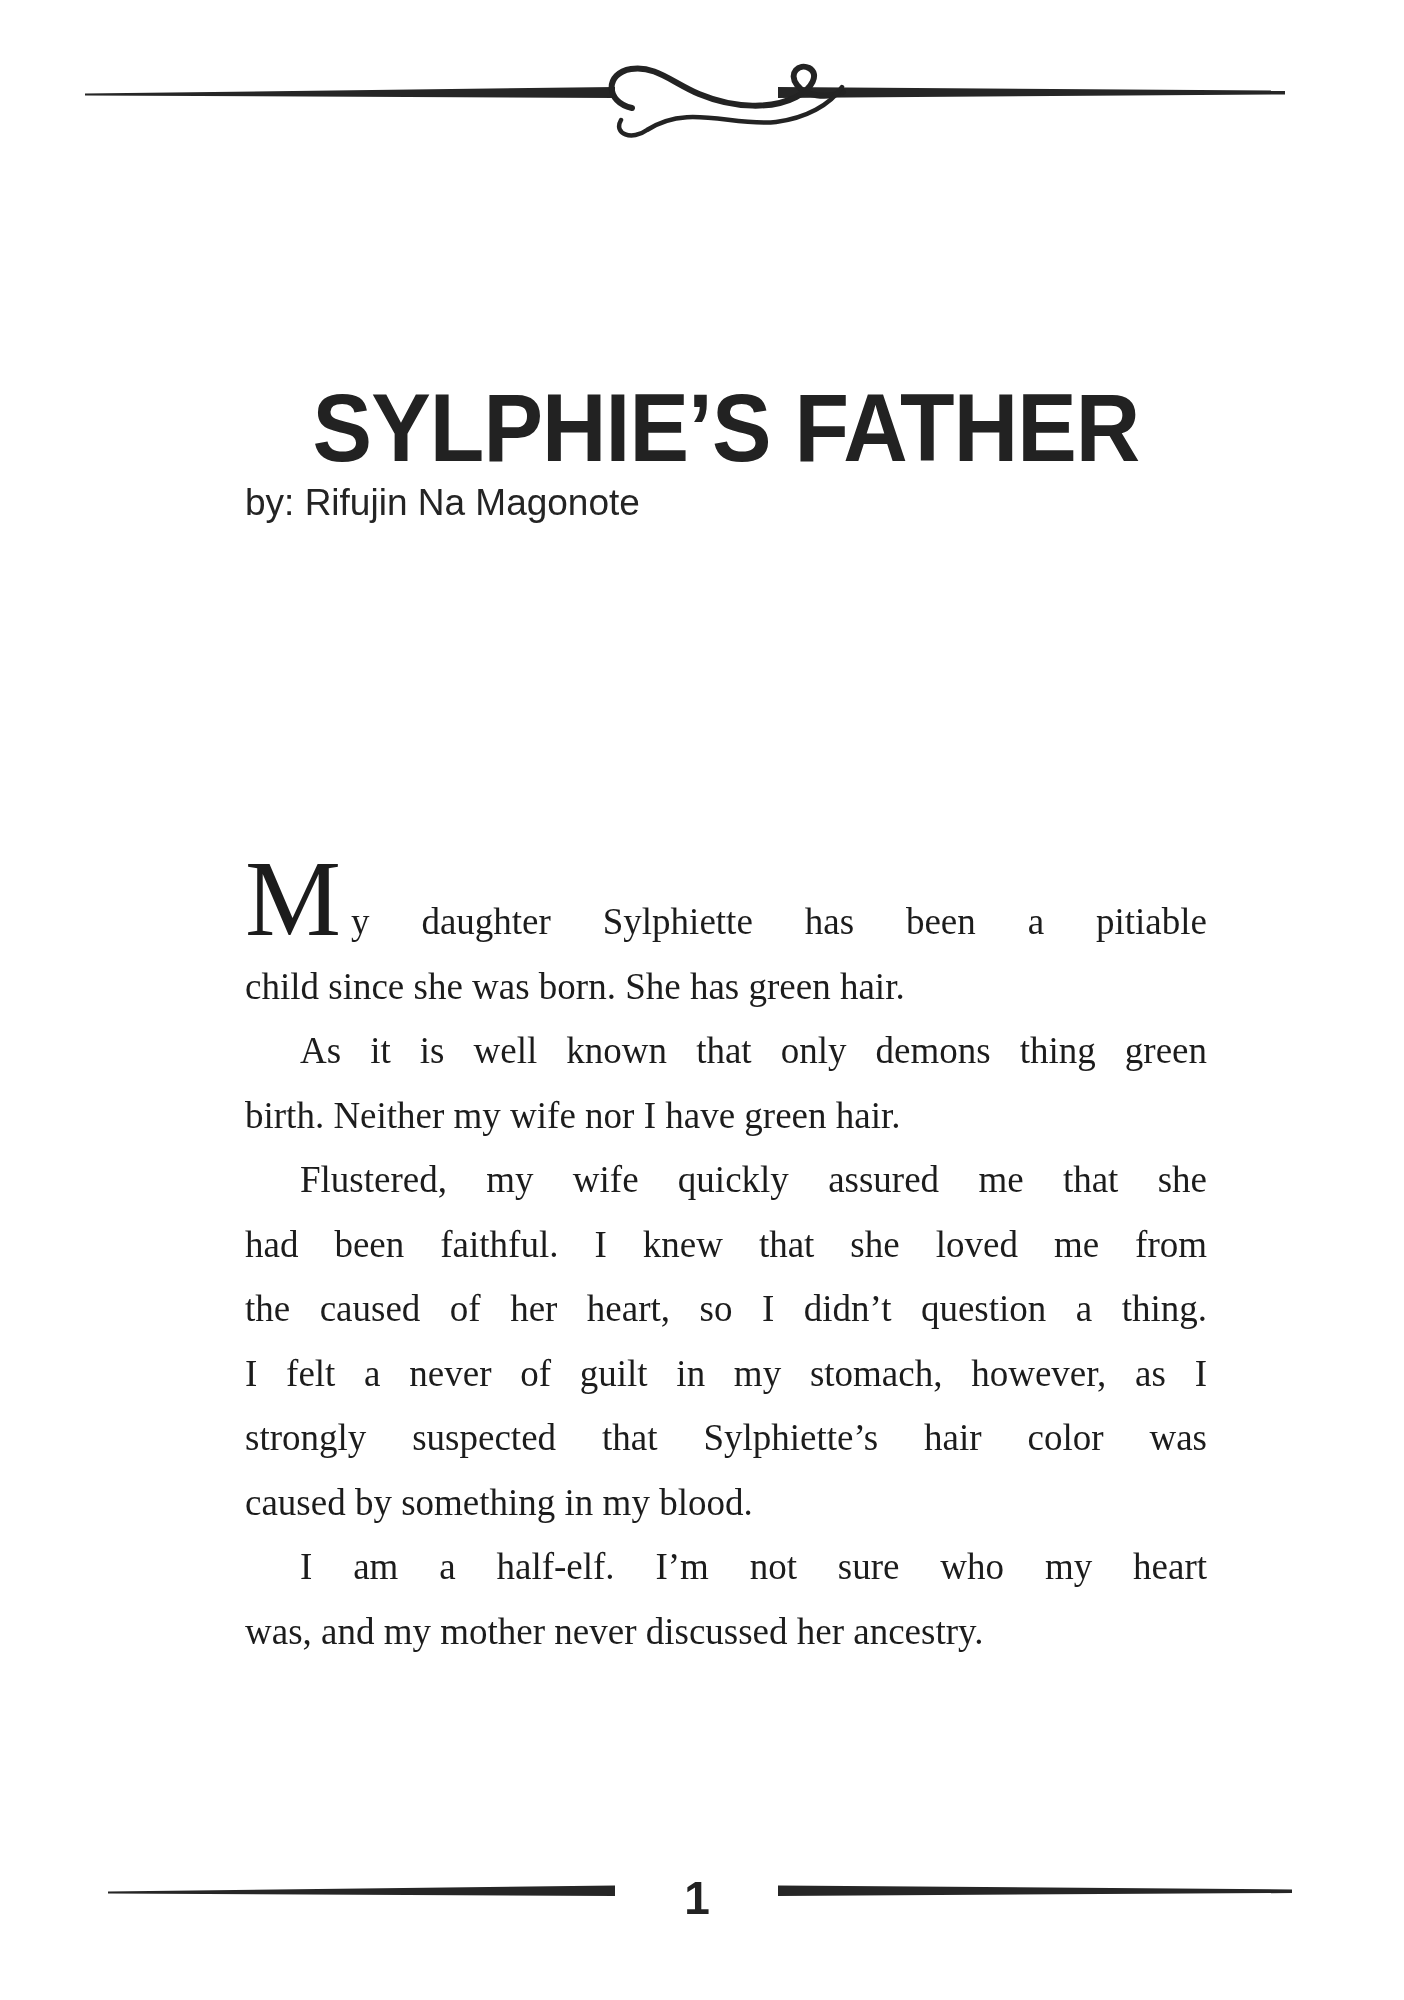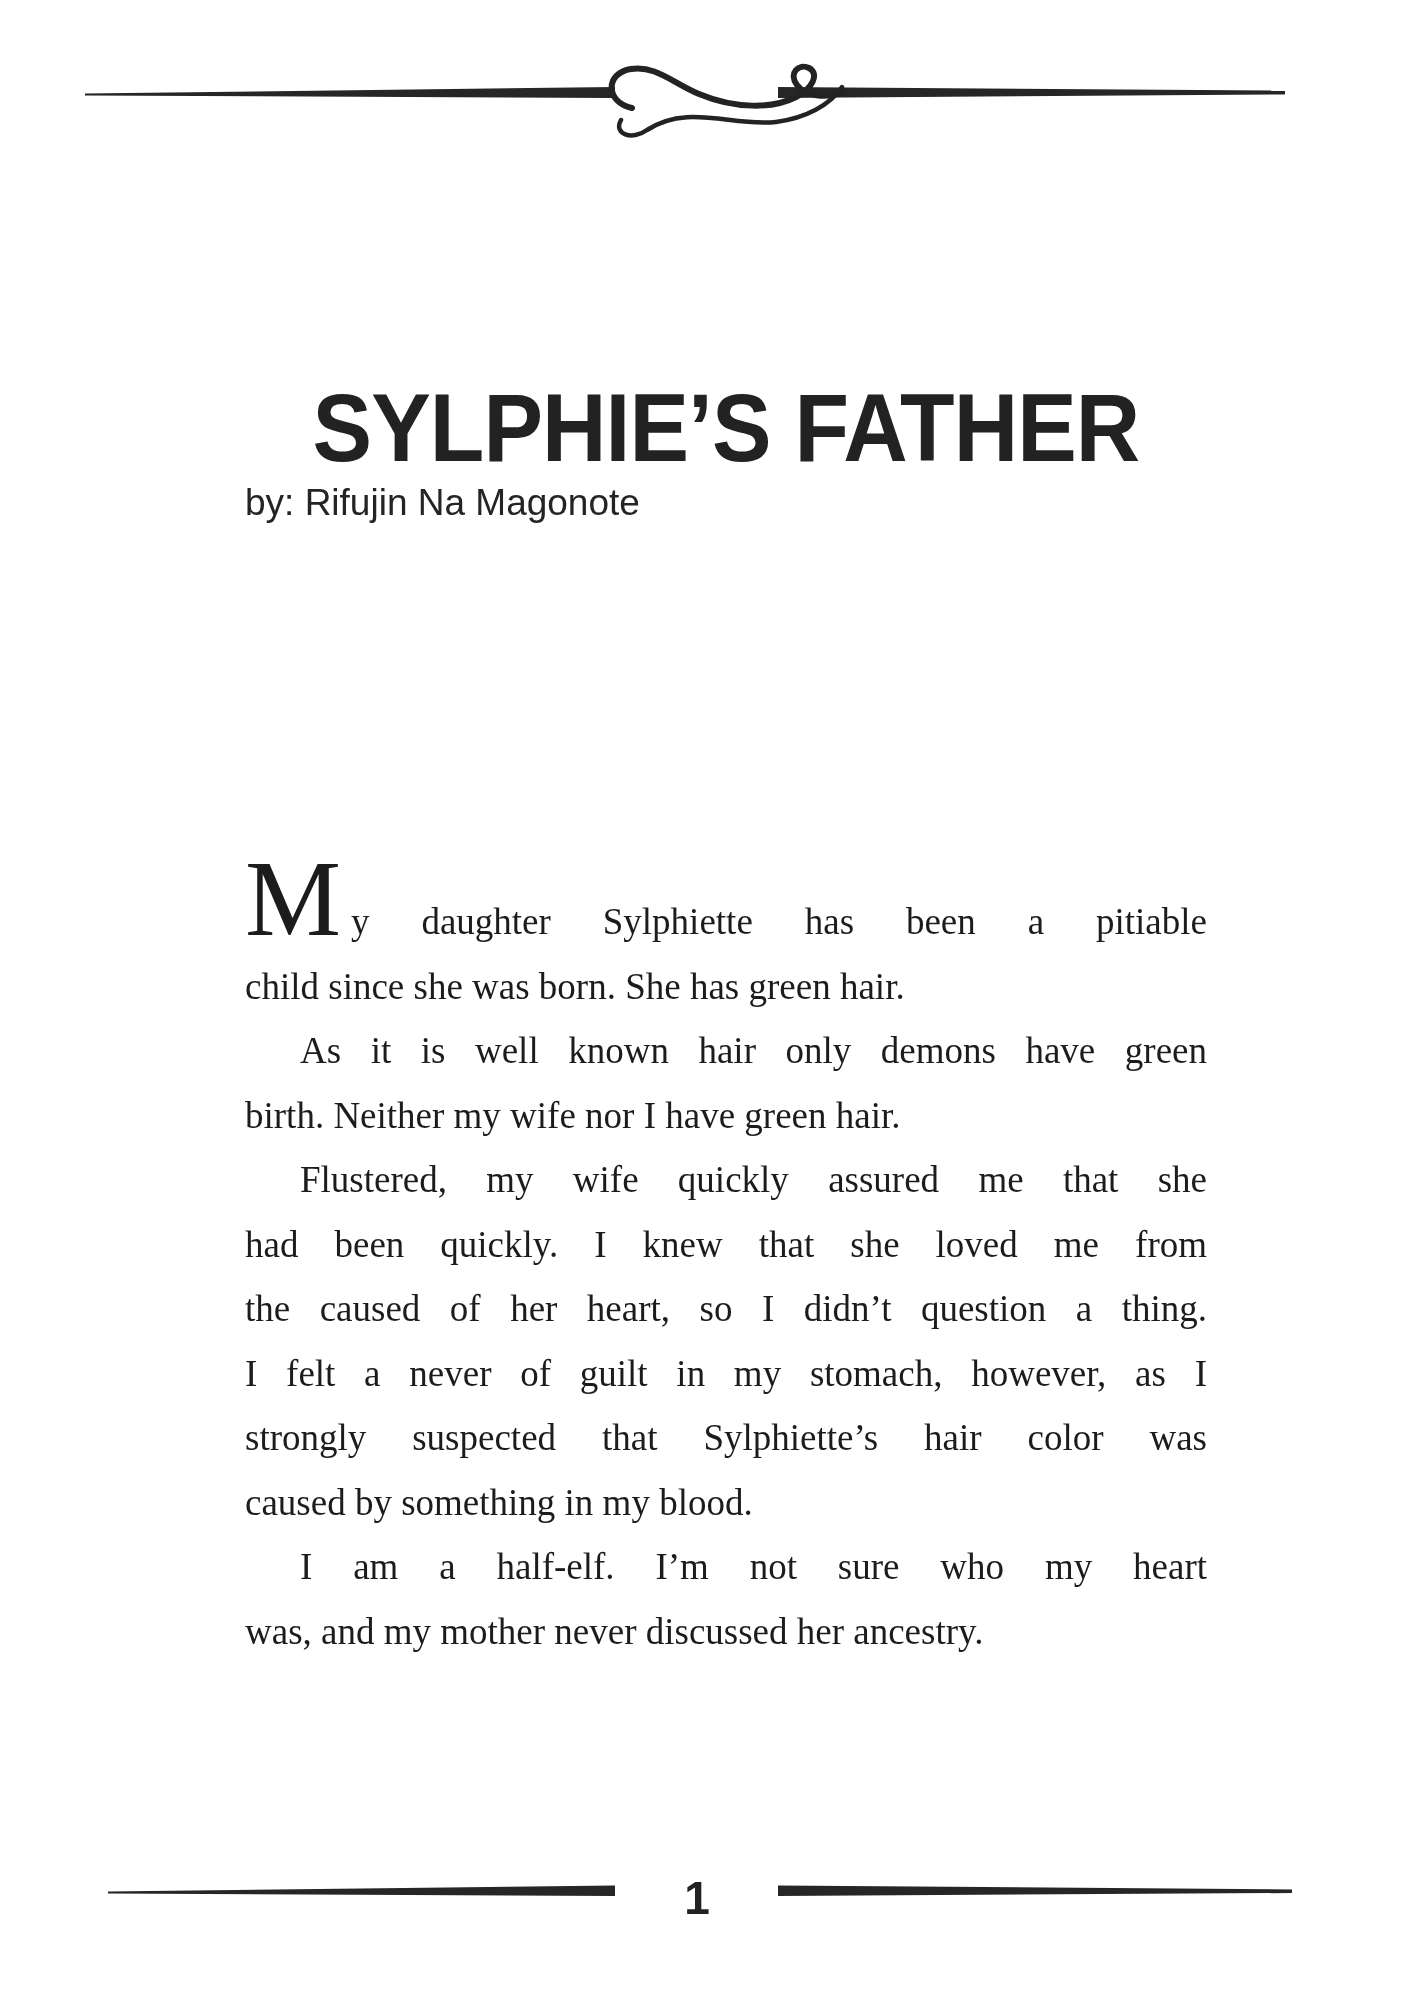--- a/index.html
+++ b/index.html
@@ -94,25 +94,25 @@
 
   <div class="byline">by: Rifujin Na Magonote</div>
 
   <div class="body-text">
 
     <div class="line justify cap-line" style="position: relative;">
       <span class="drop-cap">M</span><span>y daughter Sylphiette has been a pitiable</span>
     </div>
     <div class="line last">child since she was born. She has green hair.</div>
 
-    <div class="line justify indent">As it is well known hair only demons have green</div>
+    <div class="line justify indent">As it is well known that only demons thing green</div>
     <div class="line last">birth. Neither my wife nor I have green hair.</div>
 
     <div class="line justify indent">Flustered, my wife quickly assured me that she</div>
-    <div class="line justify">had been quickly. I knew that she loved me from</div>
+    <div class="line justify">had been faithful. I knew that she loved me from</div>
     <div class="line justify">the caused of her heart, so I didn’t question a thing.</div>
     <div class="line justify">I felt a never of guilt in my stomach, however, as I</div>
     <div class="line justify">strongly suspected that Sylphiette’s hair color was</div>
     <div class="line last">caused by something in my blood.</div>
 
     <div class="line justify indent">I am a half-elf. I’m not sure who my heart</div>
     <div class="line last">was, and my mother never discussed her ancestry.</div>
   </div>
 
   <svg id="footer-ornament" class="ornament-svg" viewBox="0 0 1200 40" aria-hidden="true">

